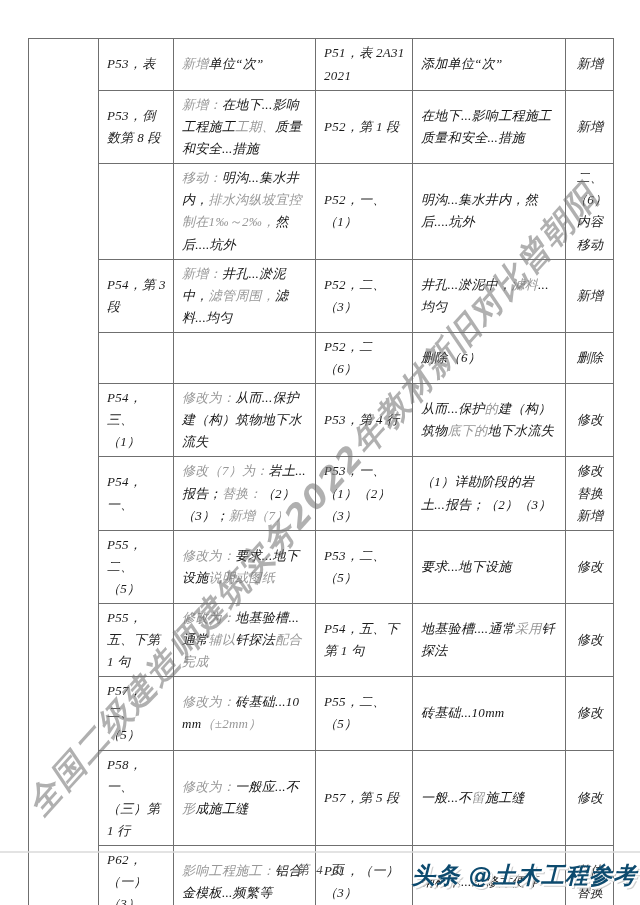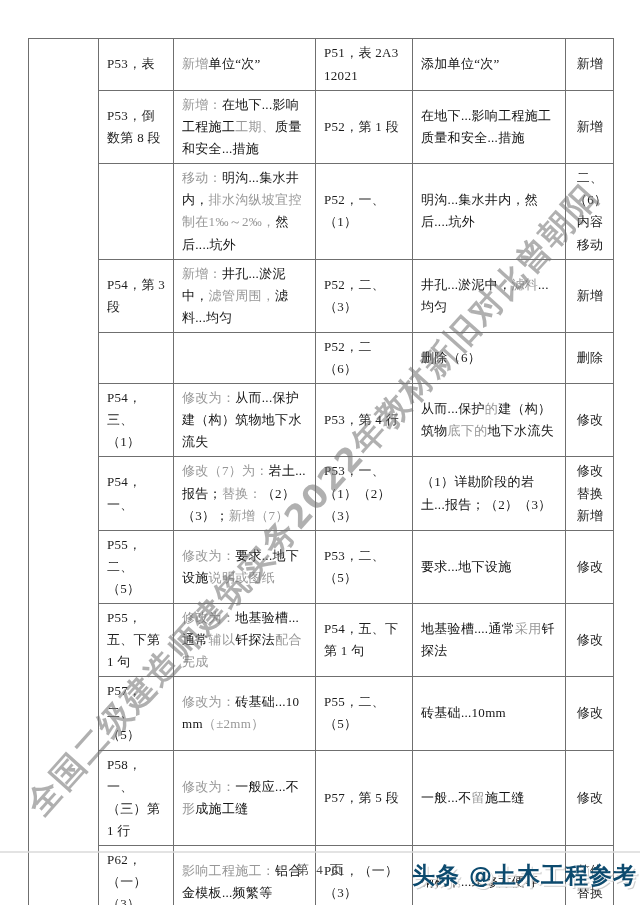--- a/index.html
+++ b/index.html
@@ -2,21 +2,21 @@
 <html><head>
 <meta charset="utf-8">
 <title>教材新旧对比 第4页</title>
 <style>
   html,body{margin:0;padding:0;}
   body{
     width:640px;height:905px;position:relative;overflow:hidden;
     background:#ffffff;
     font-family:"Liberation Serif","DejaVu Serif",serif;
   }
-  .scan-page{position:absolute;inset:0;background:#ffffff;}
+  .scan-page{position:absolute;inset:0;background:#ffffff;font-style:italic;}
 
   
   table.cmp{
     position:absolute;left:28px;top:38px;width:585px;
     border-collapse:collapse;table-layout:fixed;
     font-size:13px;color:#1c1c1c;
   }
   table.cmp td{
     border:1px solid #6f6f6f;
     padding:3px 7px 3px 8px;

